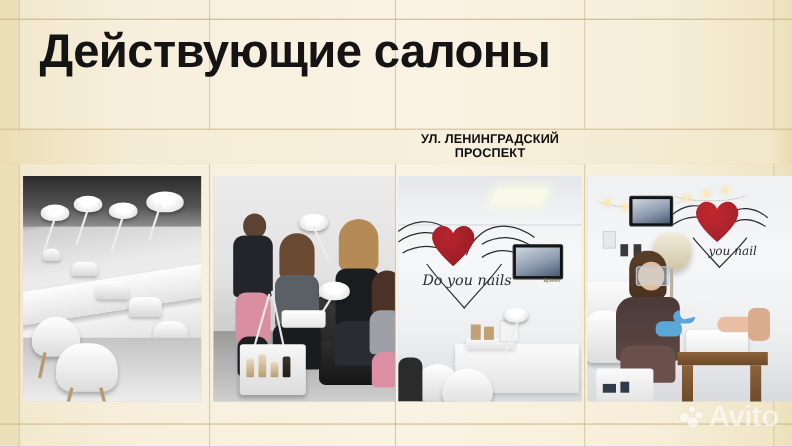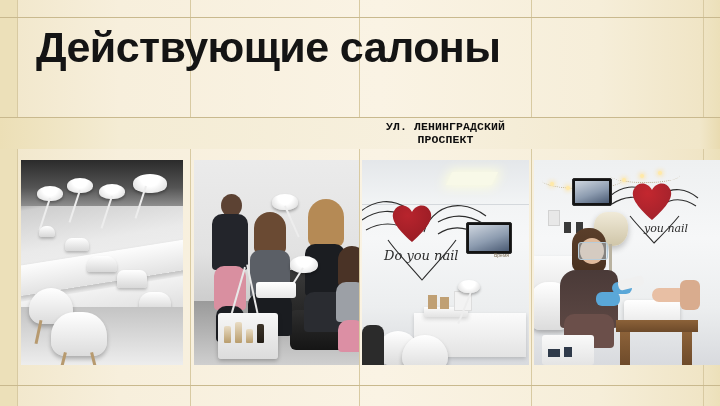--- a/index.html
+++ b/index.html
@@ -78,21 +78,21 @@
     align-items: center;
     justify-content: center;
     text-align: center;
     font-size: 11.5px;
     font-weight: bold;
     color: #0f0f0f;
     letter-spacing: 0.1px;
     line-height: 1.12;
   }
   #hdr-1 { left: 18px;  width: 341px; }
-  #hdr-2 { left: 360px; width: 171px; font-family: Liberation Mono, monospace; }
+  #hdr-2 { left: 360px; width: 171px; }
   #hdr-3 { left: 532px; width: 171px; }
 
   
   .photo {
     position: absolute;
     top: 160px;
     height: 205px;
     overflow: hidden;
     background: #dedede;
   }
@@ -424,21 +424,21 @@
         <path d="M4 30 C18 20, 36 18, 50 28"></path>
         <path d="M8 40 C22 32, 38 32, 50 40"></path>
         <path d="M128 26 C112 14, 94 12, 80 22 C72 28, 68 34, 66 42"></path>
         <path d="M126 34 C110 24, 94 24, 80 32"></path>
         <path d="M120 44 C106 36, 92 36, 80 44"></path>
         <path d="M30 50 C40 64, 54 78, 64 90 C74 78, 88 64, 98 50"></path>
       </svg>
       <div class="heart" style="left:28px; top:44px; width:44px; height:38px;
                   clip-path: path('M22 38 C6 24, 0 14, 4 7 C8 -1, 18 0, 22 8 C26 0, 36 -1, 40 7 C44 14, 38 24, 22 38 Z');
                   background: radial-gradient(circle at 40% 30%, #b8242d, #8e1a22);"></div>
-      <div class="mural-text" style="left:22px; top:88px; font-size:13px;">Do you nail</div>
+      <div class="mural-text" style="left:22px; top:88px; font-size:13px;">Do you nails</div>
 
       <div class="tv" style="left:104px; top:62px; width:44px; height:30px;">
         <div class="screen"></div>
       </div>
       <div style="position:absolute;left:132px;top:92px;font-size:5px;color:#7b6b52;font-family:'Liberation Sans',sans-serif;">Время</div>
 
       <div class="desk" style="left:52px; bottom:8px; width:112px; height:44px;"></div>
       <div class="desk" style="left:62px; bottom:48px; width:44px; height:10px;"></div>
       <div style="position:absolute;left:66px;bottom:56px;width:9px;height:14px;background:#c0a074;"></div>
       <div style="position:absolute;left:78px;bottom:56px;width:9px;height:12px;background:#c0a074;"></div>
@@ -510,14 +510,23 @@
       <div class="table-wood" style="left:82px; top:160px; width:82px; height:12px;"></div>
       <div class="table-wood" style="left:86px; top:172px; width:10px; height:34px;"></div>
       <div class="table-wood" style="left:148px;top:172px; width:10px; height:34px;"></div>
 
       <div style="position:absolute;left:8px;bottom:0;width:52px;height:30px;background:linear-gradient(180deg,#fafafa,#e4e4e4);border-radius:3px;"></div>
       <div style="position:absolute;left:14px;bottom:8px;width:12px;height:8px;background:#2f3a4a;"></div>
       <div style="position:absolute;left:30px;bottom:8px;width:8px;height:10px;background:#2f3a4a;"></div>
     </div>
   </div>
 
+  <div class="avito">
+    <div class="dots">
+      <i></i>
+        <i></i>
+        <i></i>
+        <i></i>
+    </div>
+    <div class="word">Avito</div>
+  </div>
 
 </div>
 
 </body></html>

